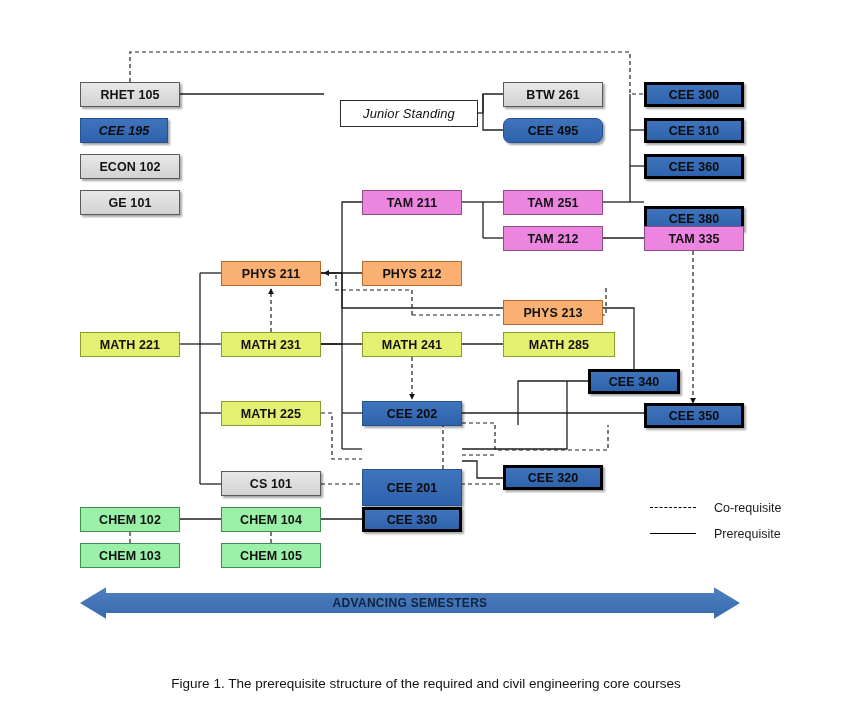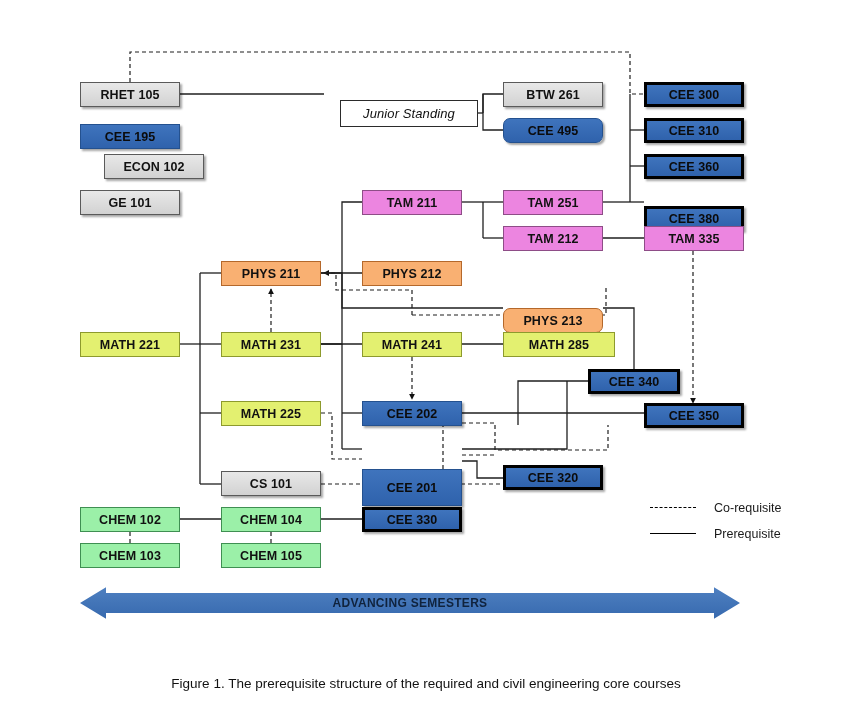--- a/index.html
+++ b/index.html
@@ -116,37 +116,37 @@
         <polyline points="443,423 443,478" fill="none" stroke="#1f1f1f" stroke-width="1.2" stroke-dasharray="4,3"></polyline>
         <polyline points="180,519 221,519" fill="none" stroke="#1f1f1f" stroke-width="1.3"></polyline>
         <polyline points="321,519 362,519" fill="none" stroke="#1f1f1f" stroke-width="1.3"></polyline>
         <polyline points="130,532 130,543" fill="none" stroke="#1f1f1f" stroke-width="1.2" stroke-dasharray="4,3"></polyline>
         <polyline points="271,532 271,543" fill="none" stroke="#1f1f1f" stroke-width="1.2" stroke-dasharray="4,3"></polyline>
       </g>
   </svg>
 
   <div id="nodes-layer">
       <div class="node gray shadow" style="left: 80px; top: 82px; width: 100px; height: 25px;">RHET 105</div>
-      <div class="node blue shadow" style="left: 80px; top: 124px; width: 100px; height: 25px;">CEE 195</div>
-      <div class="node gray shadow" style="left: 80px; top: 154px; width: 100px; height: 25px; margin-left: 24px;">ECON 102</div>
+      <div class="node blue shadow" style="left: 80px; top: 118px; width: 88px; height: 25px; font-style: italic;">CEE 195</div>
+      <div class="node gray shadow" style="left: 80px; top: 154px; width: 100px; height: 25px;">ECON 102</div>
       <div class="node gray shadow" style="left: 80px; top: 190px; width: 100px; height: 25px;">GE 101</div>
       <div class="node white" style="left: 340px; top: 100px; width: 138px; height: 27px;">Junior Standing</div>
       <div class="node gray shadow" style="left: 503px; top: 82px; width: 100px; height: 25px;">BTW 261</div>
       <div class="node blue shadow" style="left: 503px; top: 118px; width: 100px; height: 25px; border-radius: 7px;">CEE 495</div>
       <div class="node bluecore shadow" style="left: 644px; top: 82px; width: 100px; height: 25px;">CEE 300</div>
       <div class="node bluecore shadow" style="left: 644px; top: 118px; width: 100px; height: 25px;">CEE 310</div>
       <div class="node bluecore shadow" style="left: 644px; top: 154px; width: 100px; height: 25px;">CEE 360</div>
       <div class="node bluecore shadow" style="left: 644px; top: 206px; width: 100px; height: 25px;">CEE 380</div>
       <div class="node magenta" style="left: 362px; top: 190px; width: 100px; height: 25px;">TAM 211</div>
       <div class="node magenta" style="left: 503px; top: 190px; width: 100px; height: 25px;">TAM 251</div>
       <div class="node magenta" style="left: 503px; top: 226px; width: 100px; height: 25px;">TAM 212</div>
       <div class="node magenta" style="left: 644px; top: 226px; width: 100px; height: 25px;">TAM 335</div>
       <div class="node orange" style="left: 221px; top: 261px; width: 100px; height: 25px;">PHYS 211</div>
       <div class="node orange" style="left: 362px; top: 261px; width: 100px; height: 25px;">PHYS 212</div>
-      <div class="node orange" style="left: 503px; top: 308px; width: 100px; height: 25px; border-radius: 7px;">PHYS 213</div>
+      <div class="node orange" style="left: 503px; top: 300px; width: 100px; height: 25px;">PHYS 213</div>
       <div class="node yellow" style="left: 80px; top: 332px; width: 100px; height: 25px;">MATH 221</div>
       <div class="node yellow" style="left: 221px; top: 332px; width: 100px; height: 25px;">MATH 231</div>
       <div class="node yellow" style="left: 362px; top: 332px; width: 100px; height: 25px;">MATH 241</div>
       <div class="node yellow" style="left: 503px; top: 332px; width: 112px; height: 25px;">MATH 285</div>
       <div class="node bluecore shadow" style="left: 588px; top: 369px; width: 92px; height: 25px;">CEE 340</div>
       <div class="node bluecore shadow" style="left: 644px; top: 403px; width: 100px; height: 25px;">CEE 350</div>
       <div class="node yellow" style="left: 221px; top: 401px; width: 100px; height: 25px;">MATH 225</div>
       <div class="node blue shadow" style="left: 362px; top: 401px; width: 100px; height: 25px;">CEE 202</div>
       <div class="node blue shadow" style="left: 362px; top: 437px; width: 100px; height: 37px; margin-top: 32px;">CEE 201</div>
       <div class="node bluecore shadow" style="left: 503px; top: 465px; width: 100px; height: 25px;">CEE 320</div>

